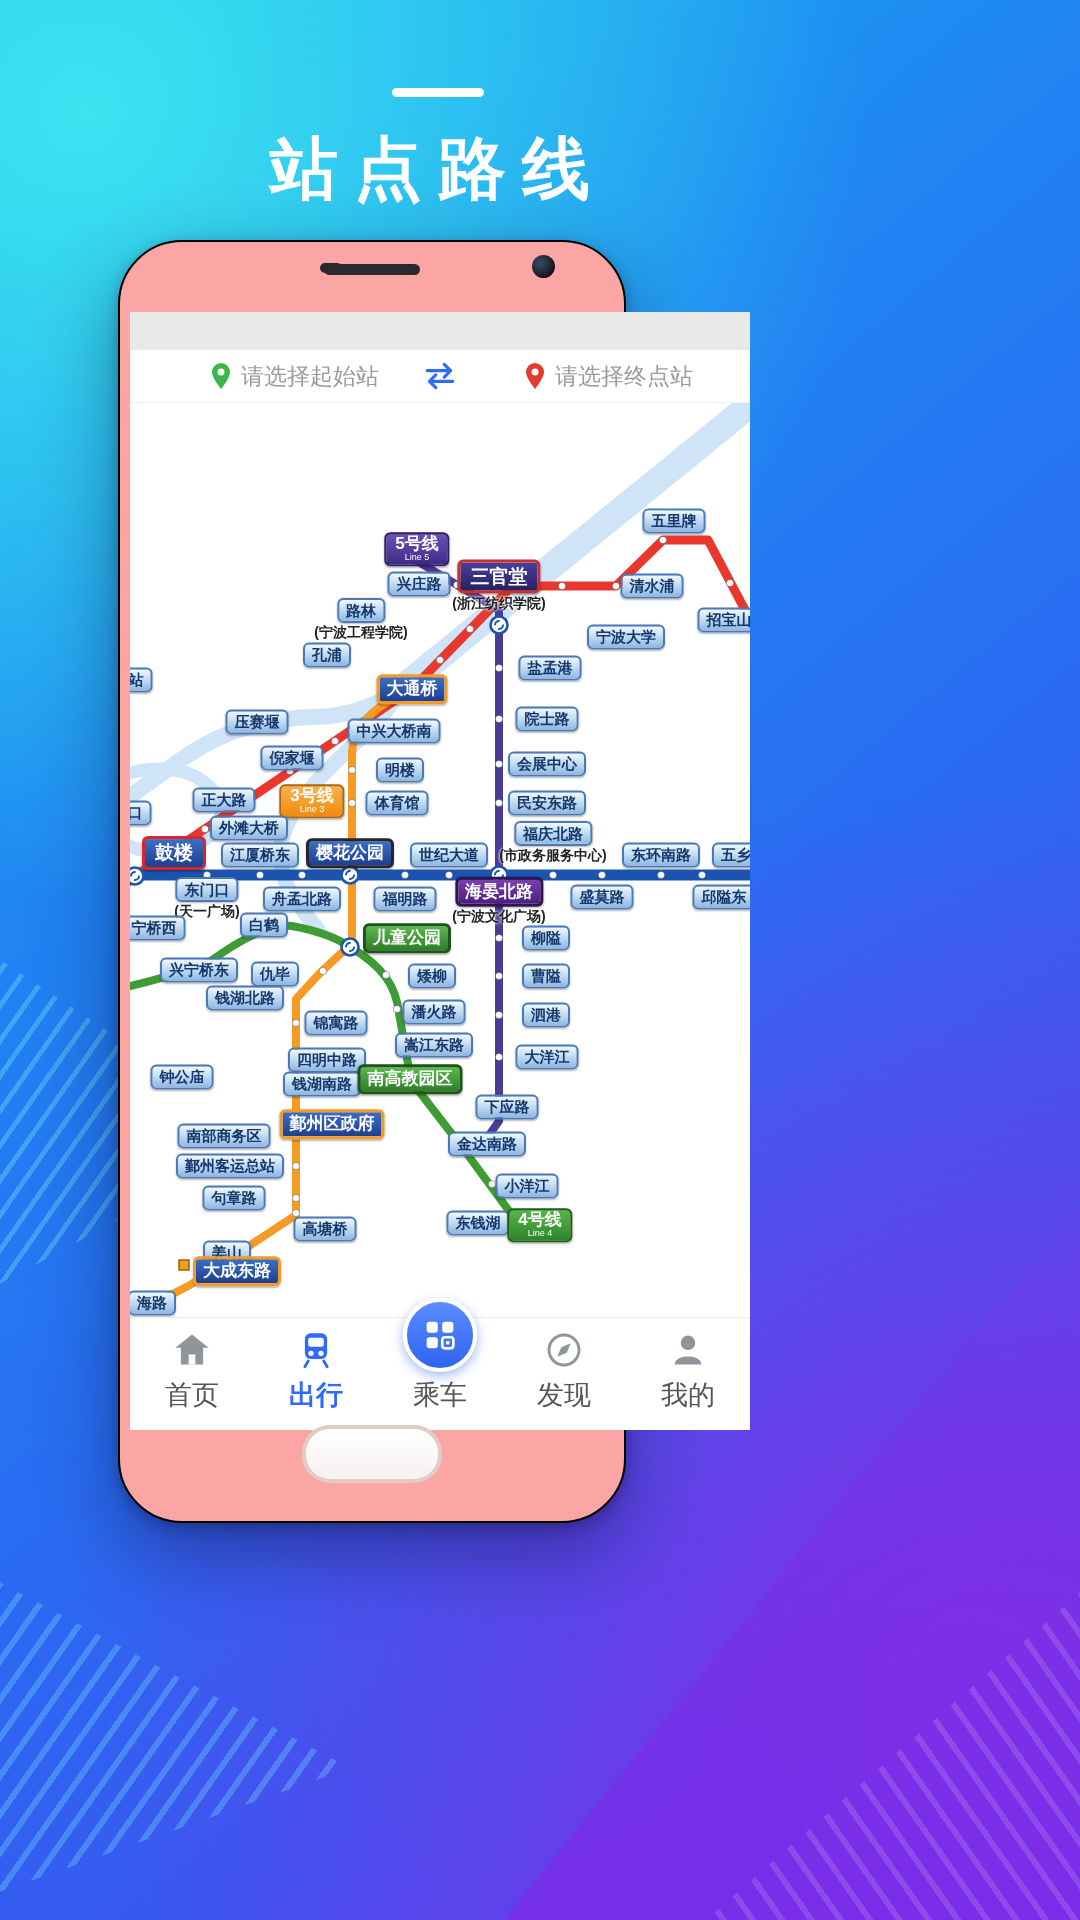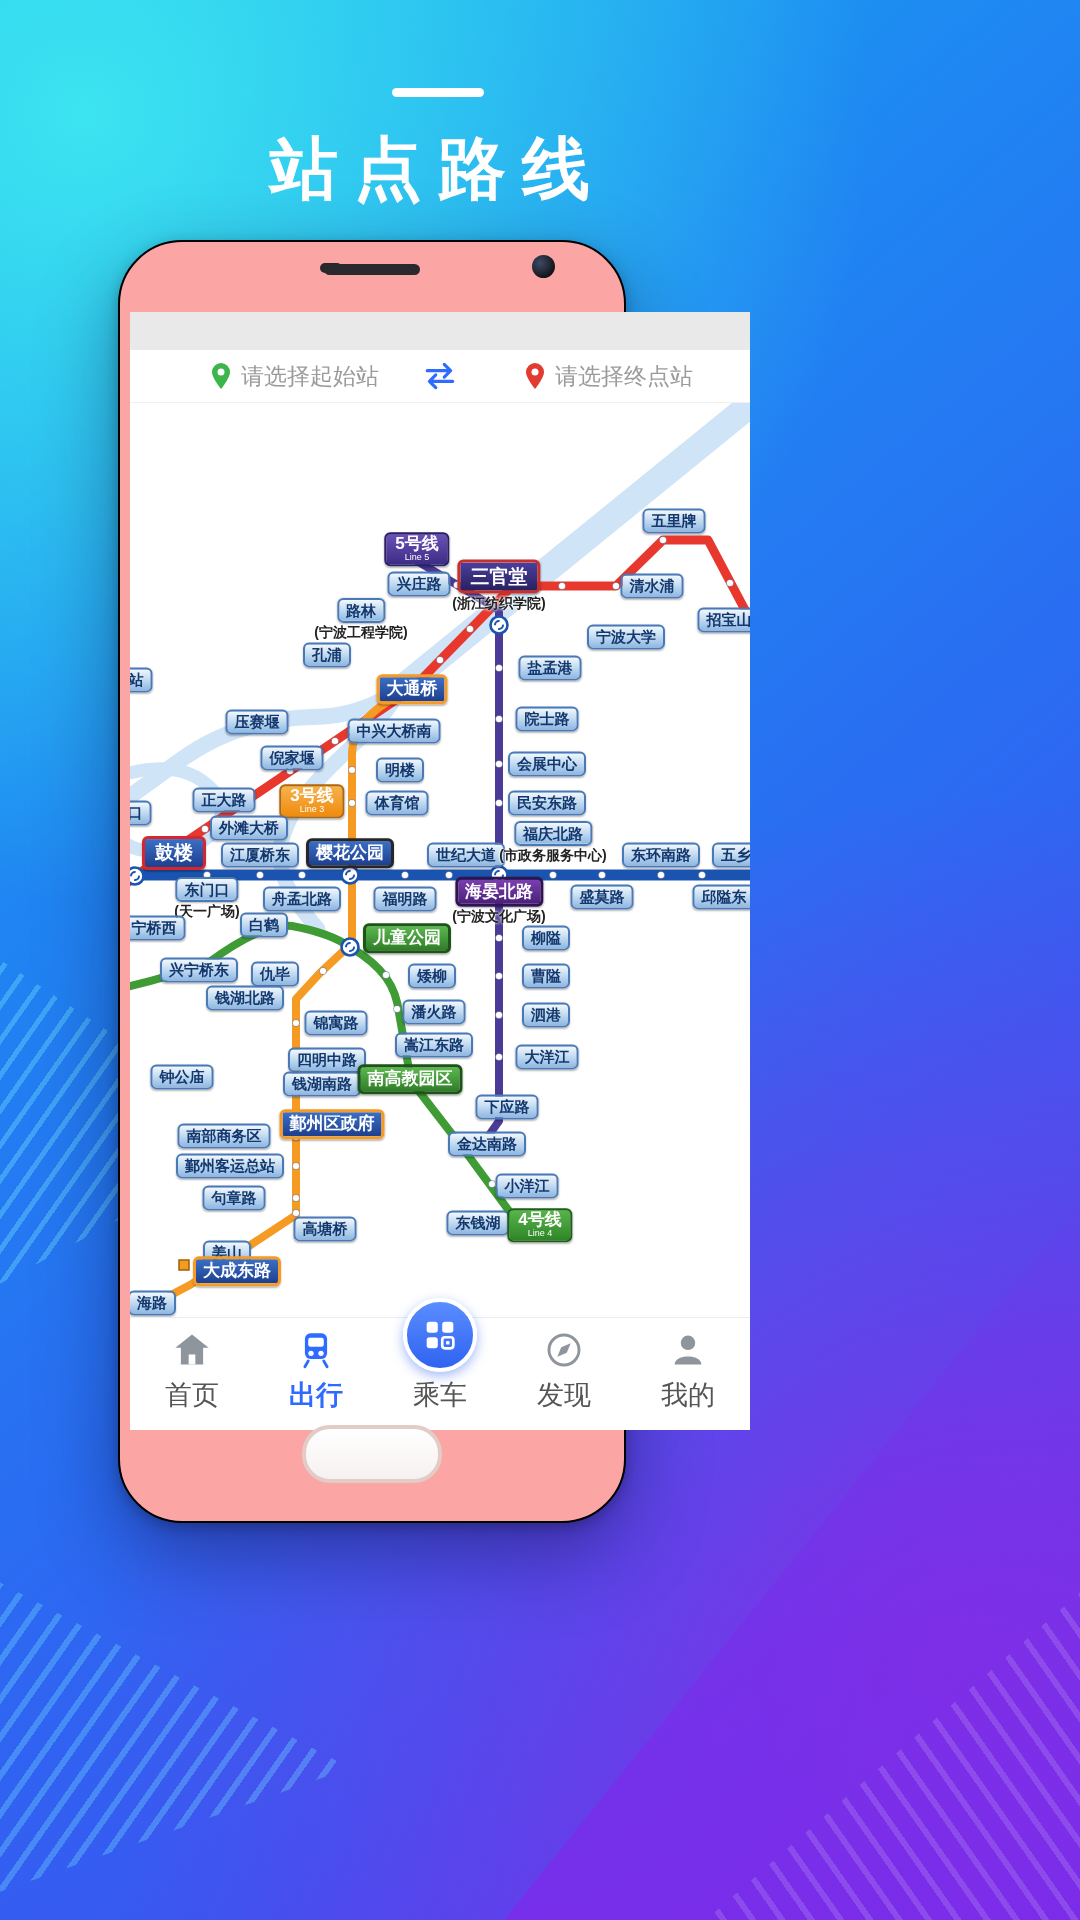--- a/index.html
+++ b/index.html
@@ -226,21 +226,21 @@
           <div class="st n" style="left: 270px; top: 367px;"><div class="box">明楼</div></div>
           <div class="st n" style="left: 417px; top: 361px;"><div class="box">会展中心</div></div>
           <div class="st n" style="left: 58px; top: 397px; margin-left: 36px;"><div class="box">正大路</div></div>
           <div class="st b3" style="left: 182px; top: 398px;"><div class="box"><div class="bn">3号线</div><div class="bs">Line 3</div></div></div>
           <div class="st n" style="left: 267px; top: 400px;"><div class="box">体育馆</div></div>
           <div class="st n" style="left: 417px; top: 400px;"><div class="box">民安东路</div></div>
           <div class="st n" style="left: 119px; top: 425px;"><div class="box">外滩大桥</div></div>
           <div class="st rf" style="left: 44px; top: 450px;"><div class="box">鼓楼</div></div>
           <div class="st n" style="left: 130px; top: 452px;"><div class="box">江厦桥东</div></div>
           <div class="st df" style="left: 220px; top: 450px;"><div class="box">樱花公园</div></div>
-          <div class="st n" style="left: 336px; top: 452px;"><div class="box">世纪大道</div></div>
+          <div class="st n" style="left: 319px; top: 452px;"><div class="box">世纪大道</div></div>
           <div class="st n" style="left: 423px; top: 440px;"><div class="box">福庆北路</div><div class="sub">(市政务服务中心)</div></div>
           <div class="st n" style="left: 531px; top: 452px;"><div class="box">东环南路</div></div>
           <div class="st n" style="left: 606px; top: 452px;"><div class="box">五乡</div></div>
           <div class="st n" style="left: 77px; top: 496px;"><div class="box">东门口</div><div class="sub">(天一广场)</div></div>
           <div class="st n" style="left: 172px; top: 496px;"><div class="box">舟孟北路</div></div>
           <div class="st n" style="left: 275px; top: 496px;"><div class="box">福明路</div></div>
           <div class="st ps" style="left: 369px; top: 498px;"><div class="box">海晏北路</div><div class="sub">(宁波文化广场)</div></div>
           <div class="st n" style="left: 472px; top: 494px;"><div class="box">盛莫路</div></div>
           <div class="st n" style="left: 594px; top: 494px;"><div class="box">邱隘东</div></div>
           <div class="st n" style="left: 134px; top: 522px;"><div class="box">白鹤</div></div>

